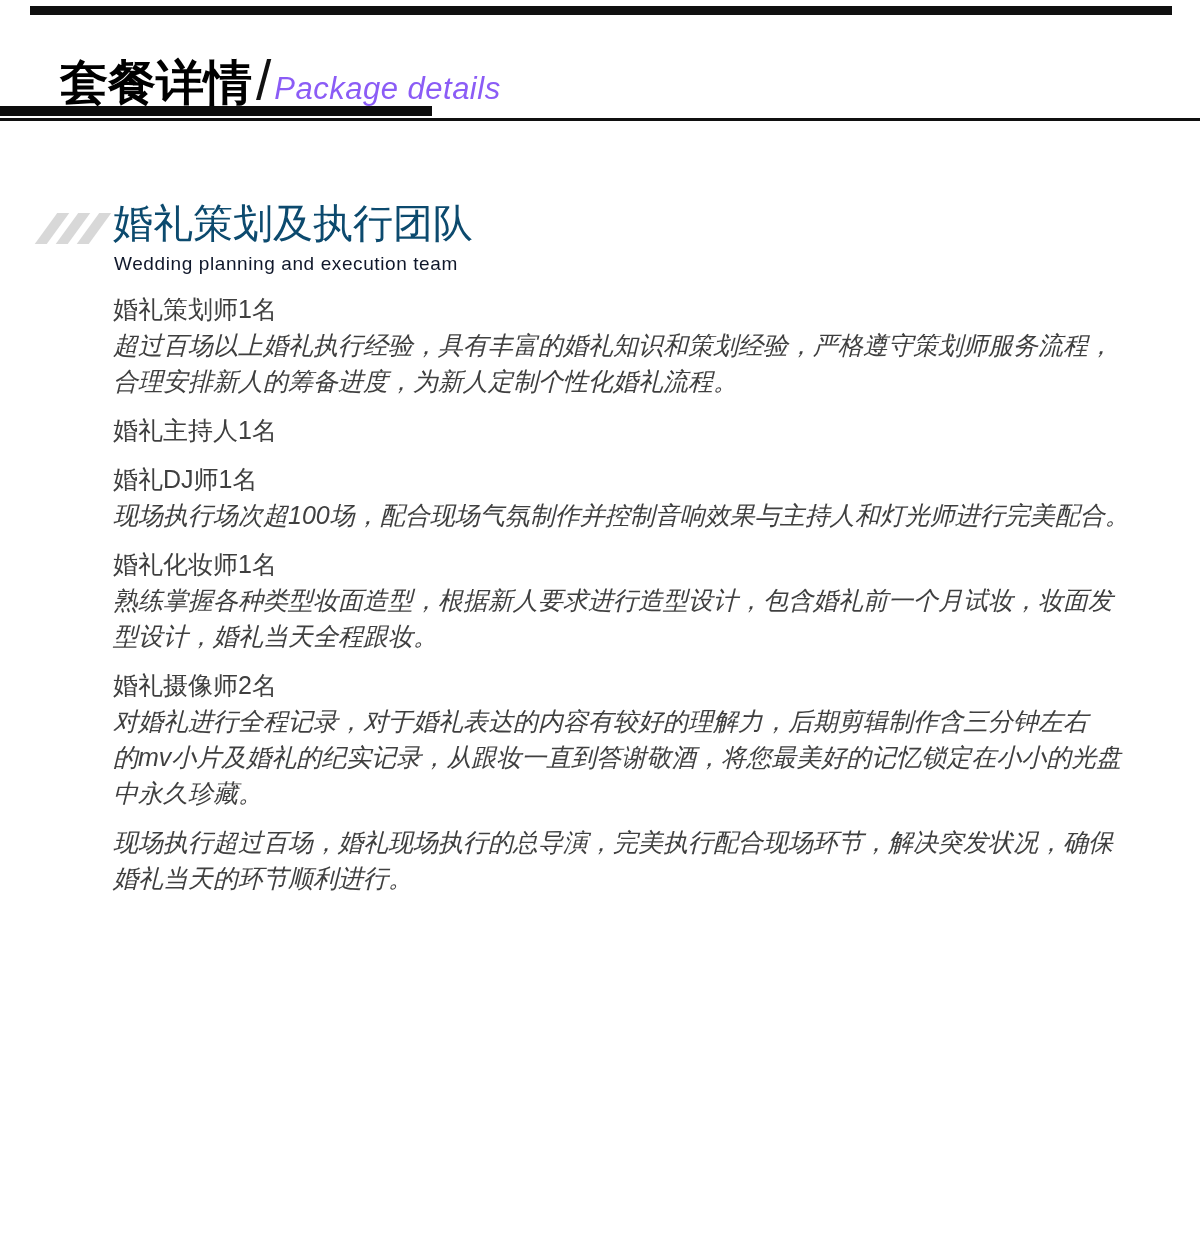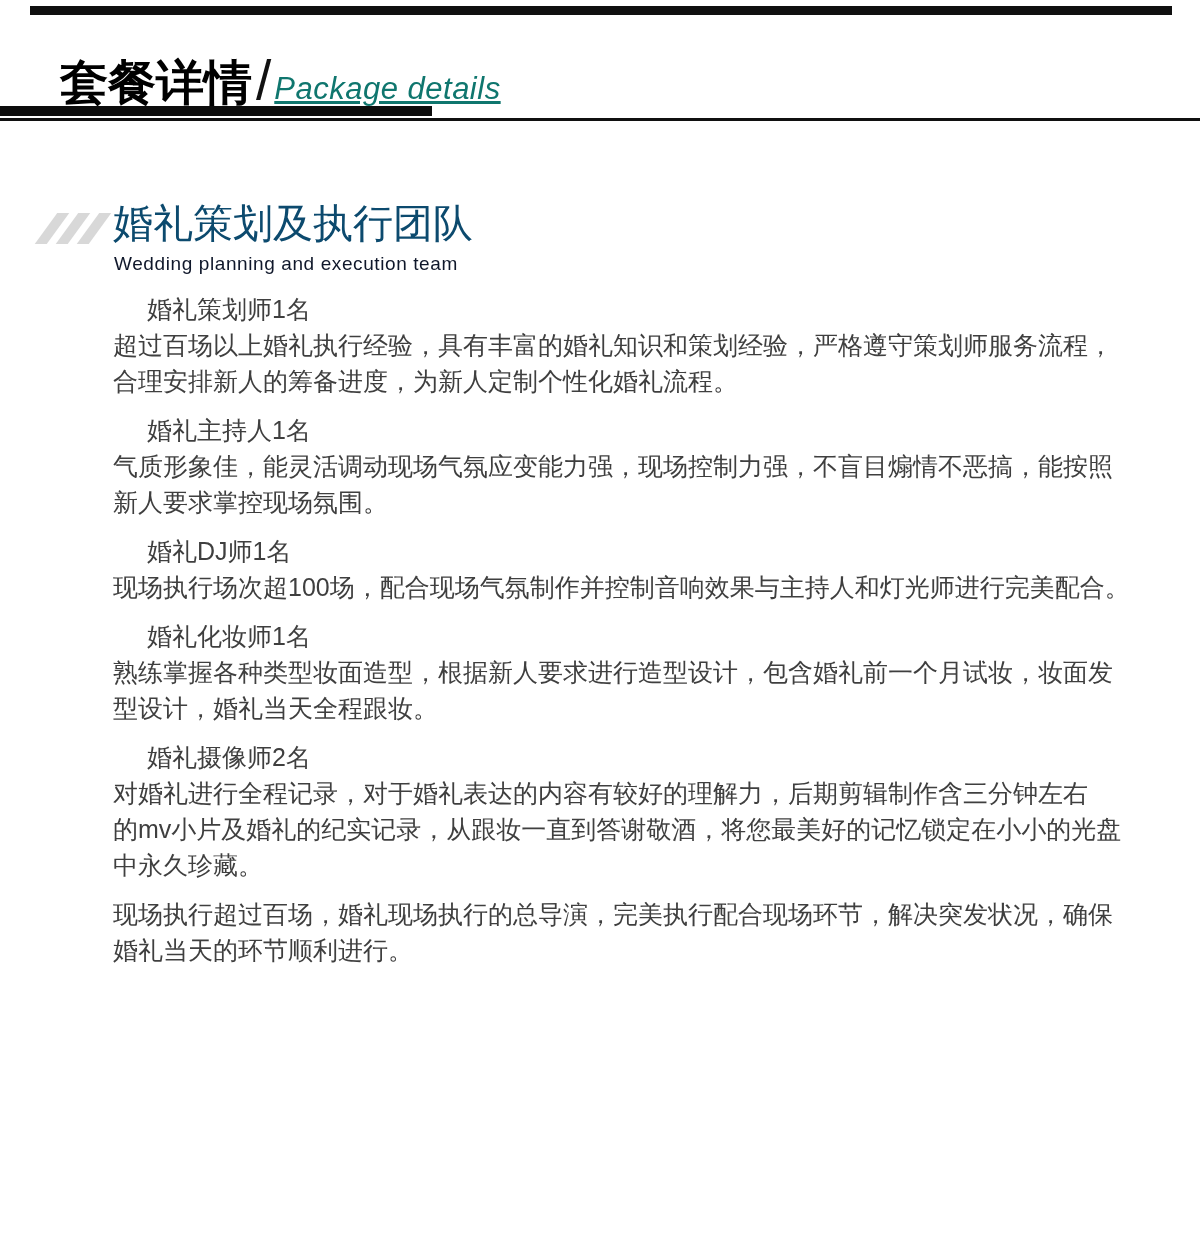--- a/index.html
+++ b/index.html
@@ -42,23 +42,22 @@
   }
   .title-sep {
     font-size: 55px;
     font-weight: 400;
     color: #111111;
     margin: 0 3px 0 4px;
   }
   .title-en {
     font-size: 31px;
     font-style: italic;
-    color: #0f766e;
+    color: #8b5cf6;
     letter-spacing: 0.5px;
-    text-decoration: underline;
   }
   .rule-thick {
     position: absolute;
     left: 0; top: 106px;
     width: 432px; height: 10px;
     background: #0d0d0d;
   }
   .rule-thin {
     position: absolute;
     left: 0; top: 118px;
@@ -100,22 +99,22 @@
     position: absolute;
     left: 113px; top: 291px;
     width: 1045px;
   }
   .team-item {
     margin-bottom: 13px;
     font-size: 25px;
     line-height: 36px;
     color: #3f3f3f;
   }
-  .team-item .role { white-space: nowrap; margin-left: 34px; }
-  .team-item .desc { white-space: pre-line; }
+  .team-item .role { white-space: nowrap; }
+  .team-item .desc { white-space: pre-line; font-style: italic; }
 </style>
 </head>
 <body>
 
 <div class="page">
 
   <div class="top-rule"></div>
 
   <header>
     <div class="masthead-row">
@@ -139,22 +138,20 @@
     <div class="team-list">
 
       <div class="team-item">
         <div class="role">婚礼策划师1名</div>
         <div class="desc">超过百场以上婚礼执行经验，具有丰富的婚礼知识和策划经验，严格遵守策划师服务流程，
 合理安排新人的筹备进度，为新人定制个性化婚礼流程。</div>
       </div>
 
       <div class="team-item">
         <div class="role">婚礼主持人1名</div>
-        <div class="desc">气质形象佳，能灵活调动现场气氛应变能力强，现场控制力强，不盲目煽情不恶搞，能按照
-新人要求掌控现场氛围。</div>
       </div>
 
       <div class="team-item">
         <div class="role">婚礼DJ师1名</div>
         <div class="desc">现场执行场次超100场，配合现场气氛制作并控制音响效果与主持人和灯光师进行完美配合。</div>
       </div>
 
       <div class="team-item">
         <div class="role">婚礼化妆师1名</div>
         <div class="desc">熟练掌握各种类型妆面造型，根据新人要求进行造型设计，包含婚礼前一个月试妆，妆面发

